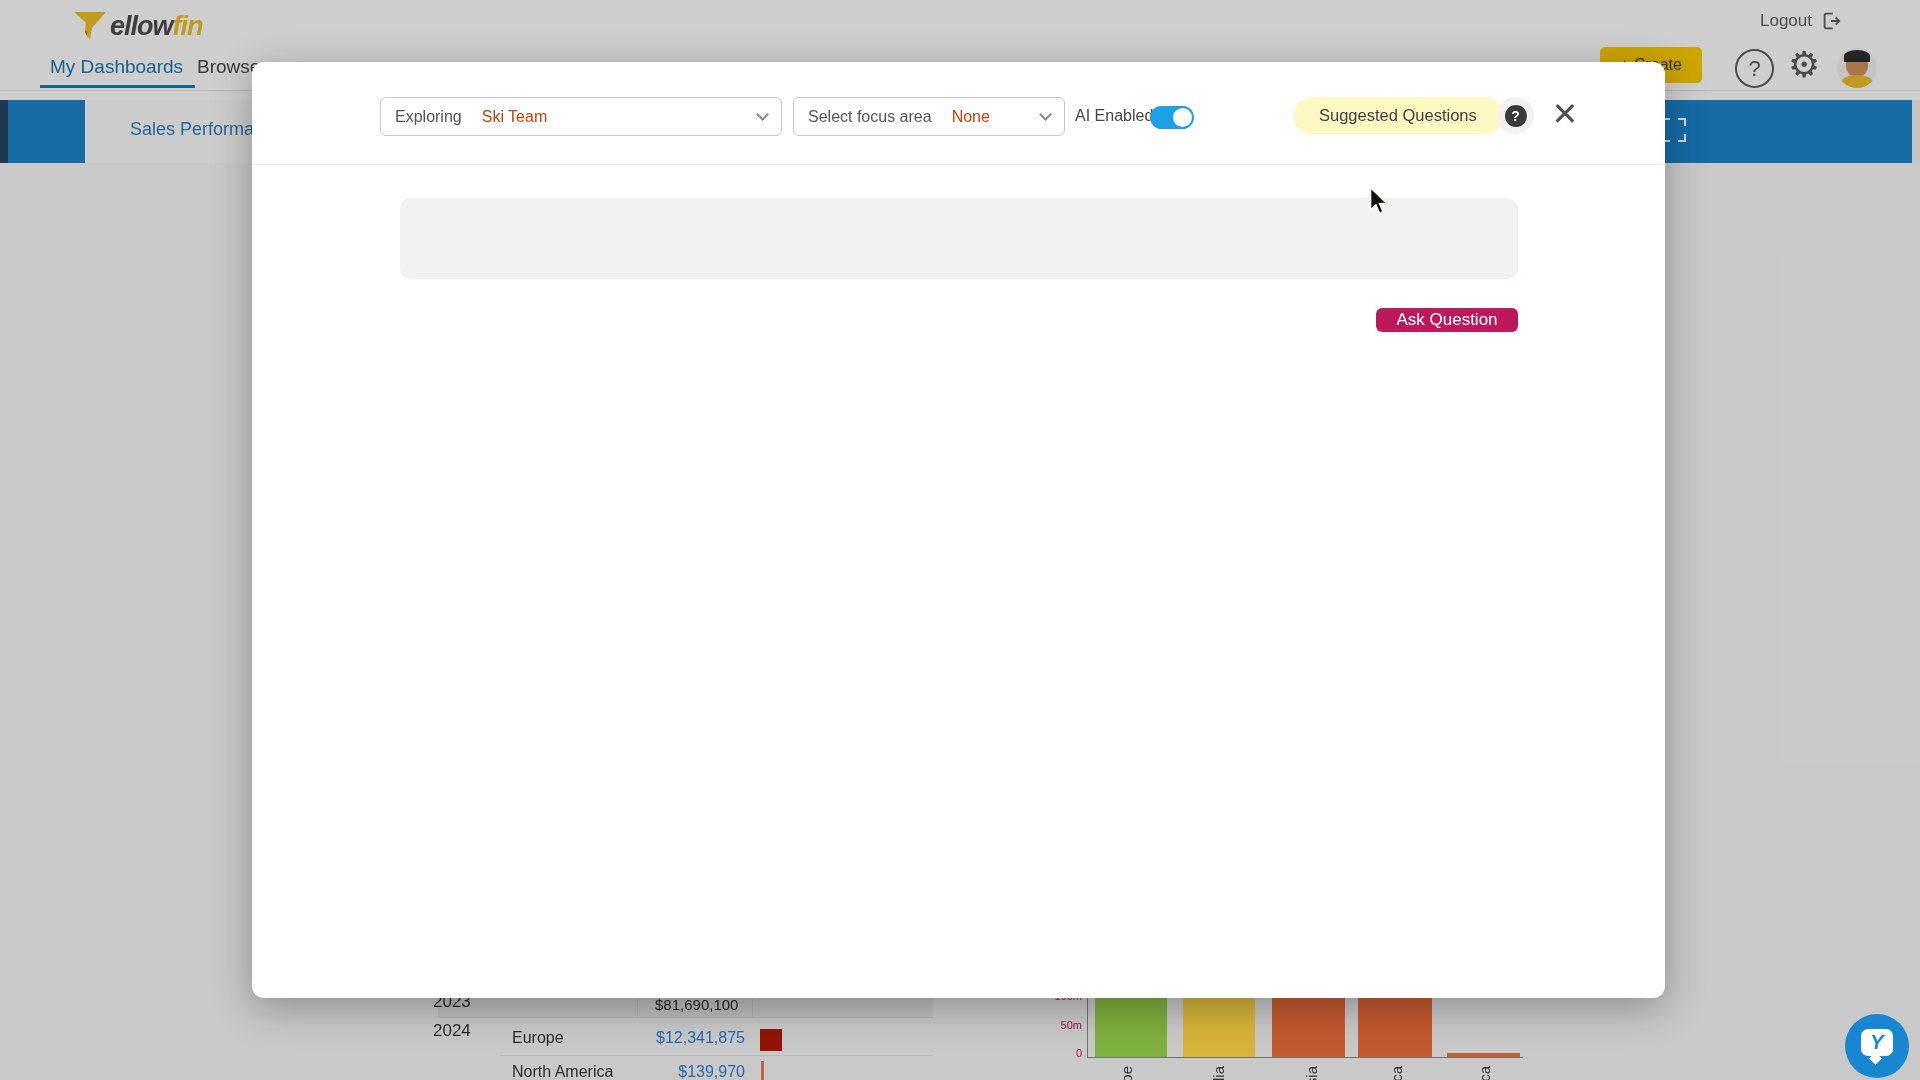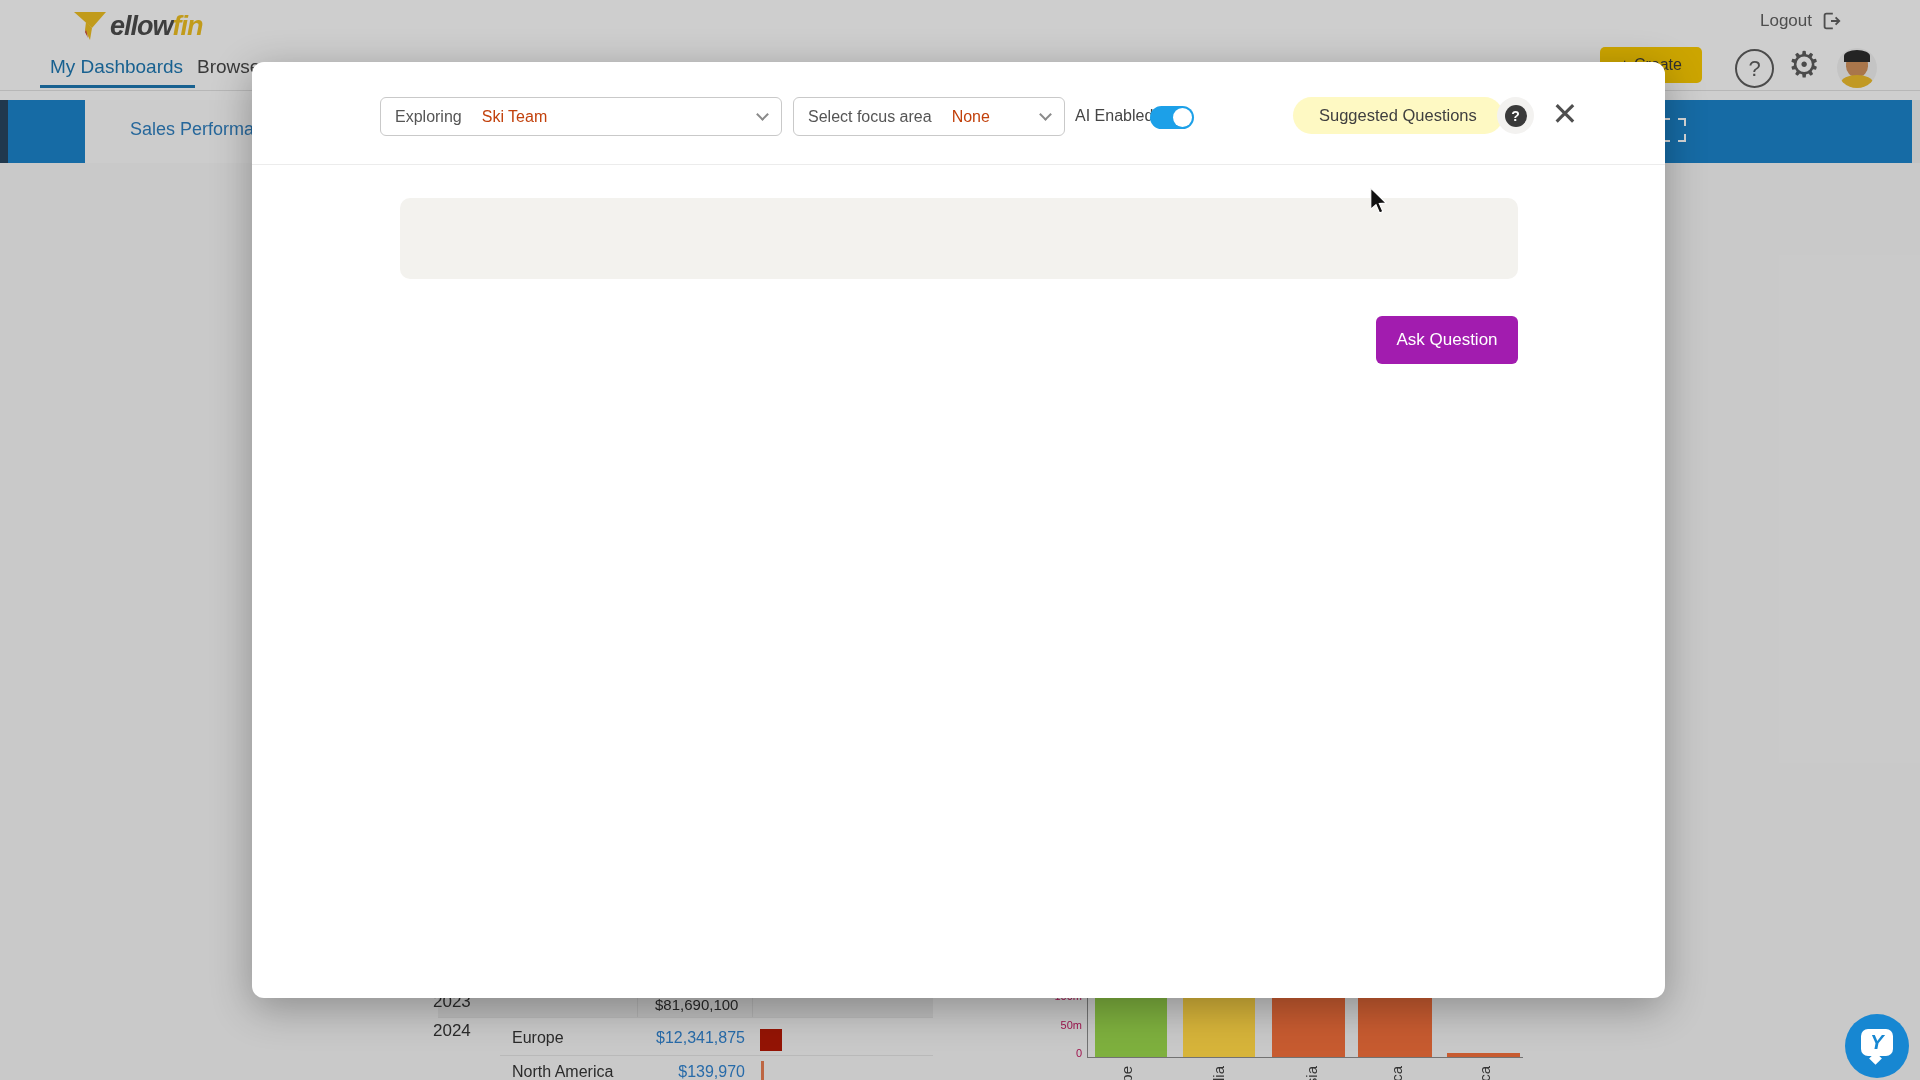--- a/index.html
+++ b/index.html
@@ -91,23 +91,23 @@
   .help-badge { position:absolute; left:1245px; top:35px; width:37px; height:37px; border-radius:50%;
     background:#f3f2f0; display:flex; align-items:center; justify-content:center; }
   .help-badge .inner { width:22px; height:22px; border-radius:50%; background:#3a3a3a; color:#fff;
     font-size:14px; font-weight:700; display:flex; align-items:center; justify-content:center; }
   .close-x { position:absolute; left:1294px; top:33px; width:38px; height:38px; font-size:32px; font-weight:200;
     color:#4f4f4f; display:flex; align-items:center; justify-content:center; }
   .mdl-divider { position:absolute; left:0; top:102px; width:1413px; height:1px; background:#ececec; }
   .question-input { position:absolute; left:148px; top:136px; width:1118px; height:81px; background:#f3f2ee;
     border:none; border-radius:10px; resize:none; font-size:16px; padding:12px 16px;
     font-family:"Liberation Sans", sans-serif; outline:none; }
-  .ask-btn { position:absolute; left:1124px; top:246px; width:142px; height:48px; background:#a21caf;
+  .ask-btn { position:absolute; left:1124px; top:246px; width:142px; height:24px; background:#be185d;
     border:none; border-radius:6px; color:#fff; font-size:17px; display:flex; align-items:center;
-    justify-content:center;margin-top:8px; }
+    justify-content:center; }
 
   
   #fab { position:absolute; left:1845px; top:1014px; width:64px; height:64px; border-radius:50%;
     background:#1787d2; z-index:150; }
   #fab .bubble { position:absolute; left:16px; top:15px; width:32px; height:27px; background:#fff;
     border-radius:7px; display:flex; align-items:center; justify-content:center;
     color:#1787d2; font-weight:700; font-style:italic; font-size:20px; }
   #fab .tail { position:absolute; left:26px; top:40px; width:9px; height:9px; background:#fff;
     transform:rotate(45deg); }
 

